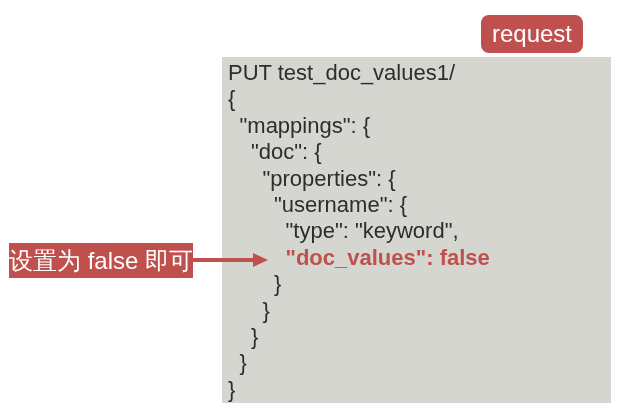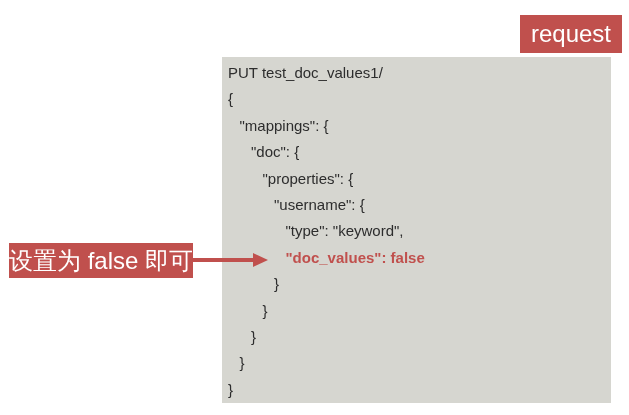--- a/index.html
+++ b/index.html
@@ -10,44 +10,45 @@
   }
   .page {
     position: relative;
     width: 629px;
     height: 415px;
     background: var(--page-bg, #ffffff);
     overflow: hidden;
   }
   .badge {
     position: absolute;
-    left: 520px;
+    left: 481px;
     top: 15px;
     width: 102px;
     height: 38px;
     background: var(--accent, #c0504d);
     color: #ffffff;
     font-size: 24px;
     line-height: 38px;
     text-align: center;
+    border-radius: 8px;
   }
   .codeblock {
     position: absolute;
     left: 222px;
     top: 57px;
     width: 389px;
     height: 346px;
     background: var(--code-bg, #d6d6d0);
     padding-top: 3px;
     box-sizing: border-box;
   }
   .codeline {
     height: 26.4px;
     line-height: 26.4px;
-    font-size: 15px;
+    font-size: 22px;
     color: var(--code-text, #2d2d2d);
     white-space: pre;
   }
   .codeline.highlight {
     color: var(--accent, #c0504d);
     font-weight: bold;
   }
   .annotation {
     position: absolute;
     left: 9px;

